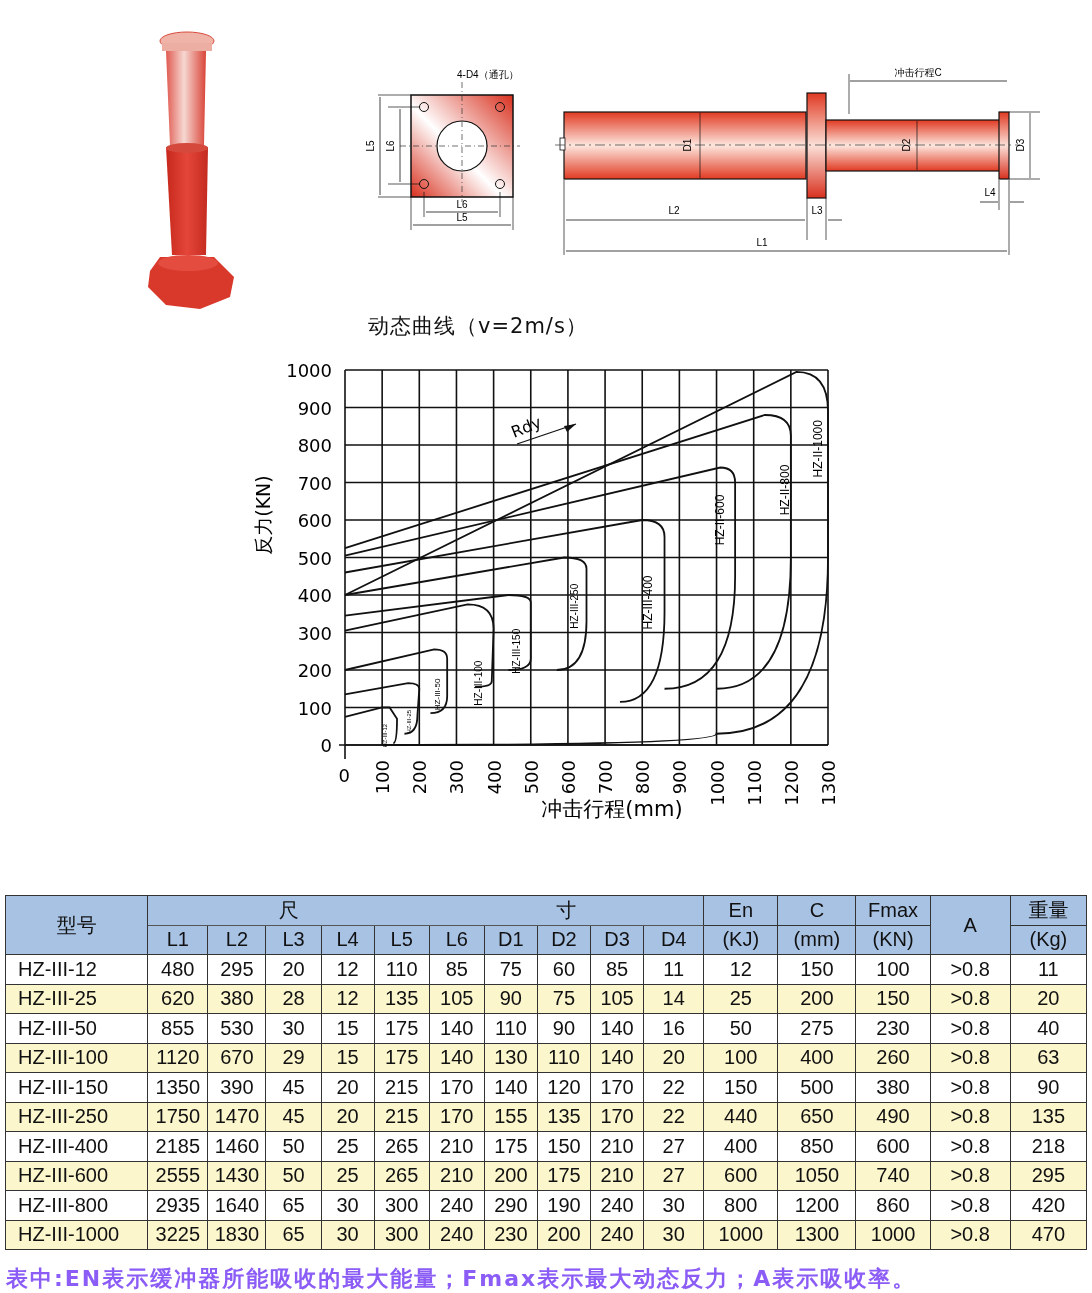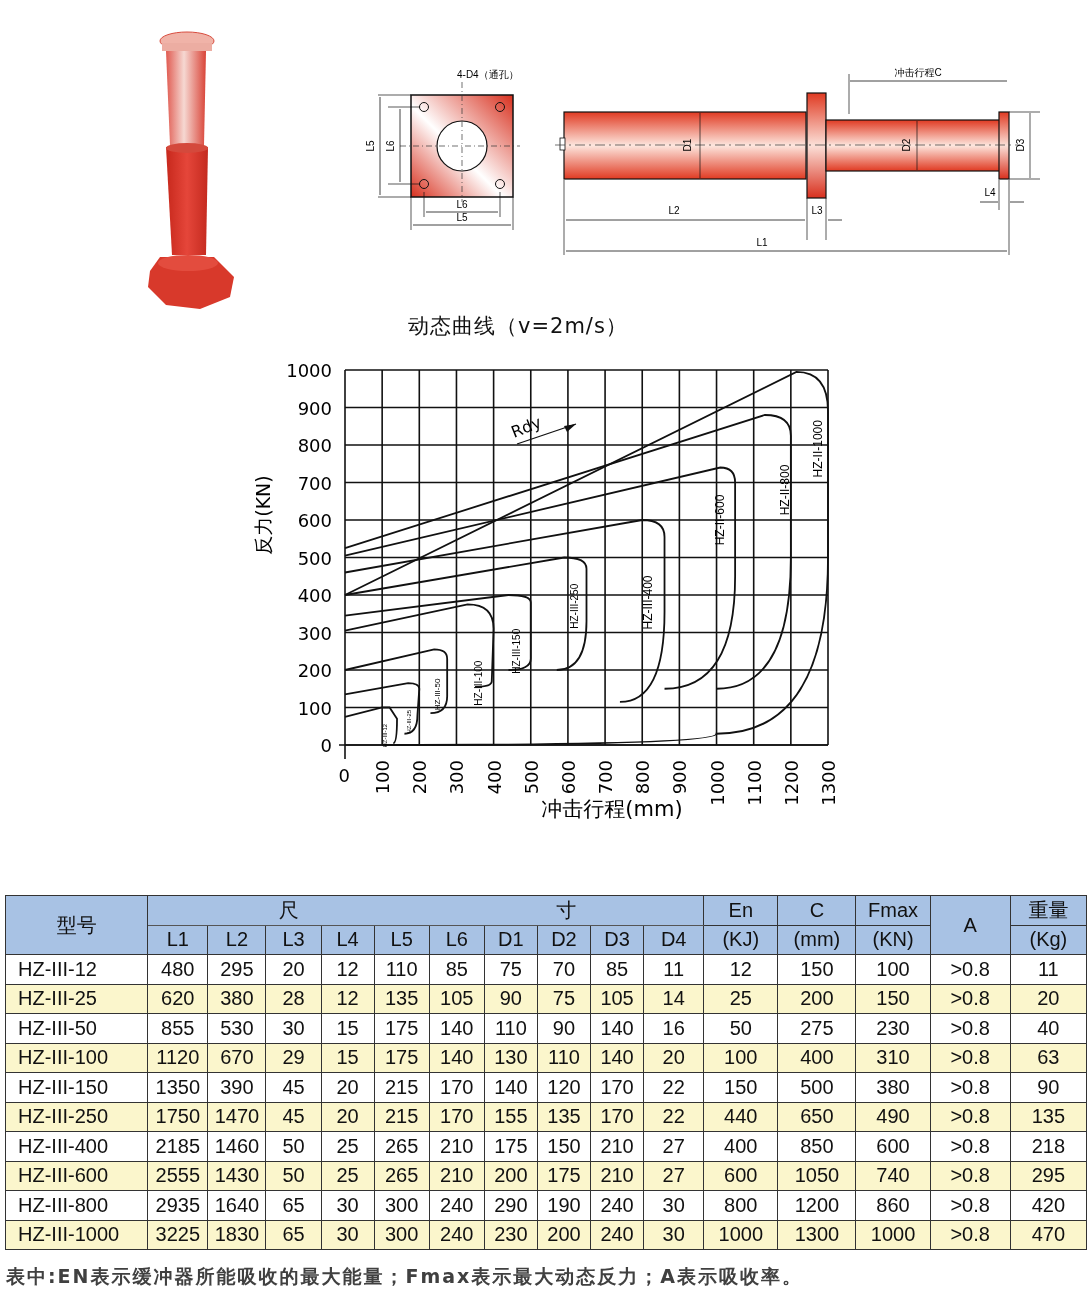--- a/index.html
+++ b/index.html
@@ -6,34 +6,34 @@
   html, body { width: 1092px; height: 1293px; background: #ffffff; overflow: hidden; }
   body { position: relative; font-family: "Liberation Sans", "DejaVu Sans", sans-serif; color: #111; }
   .abs { position: absolute; }
   svg text { font-family: "Liberation Sans", "DejaVu Sans", sans-serif; }
   .serif-text { font-family: "DejaVu Sans", sans-serif; }
 
   #product-photo { left: 140px; top: 25px; width: 110px; height: 290px; }
   #flange-drawing { left: 360px; top: 62px; width: 180px; height: 168px; }
   #side-drawing { left: 550px; top: 60px; width: 500px; height: 200px; }
 
-  #chart-title { left: 368px; top: 312px; font-size: 21px; letter-spacing: 1px; font-family: "DejaVu Sans", sans-serif; margin-left: 40px; }
+  #chart-title { left: 368px; top: 312px; font-size: 21px; letter-spacing: 1px; font-family: "DejaVu Sans", sans-serif; }
   #chart-svg { left: 240px; top: 340px; width: 620px; height: 500px; }
 
   #spec-table { left: 5px; top: 895px; width: 1082px; border-collapse: collapse; font-size: 20px; padding-left: 12px; }
   #spec-table th, #spec-table td { border: 1px solid #333; text-align: center; font-weight: normal; height: 29.5px; padding: 0; }
   #spec-table thead th { background: #a8c2e4; }
   #spec-table thead tr.hdr-top th.merged-top { border-bottom: 1px solid #555; }
   #spec-table td.model { text-align: left; padding-left: 12px; }
   #spec-table tbody tr:nth-child(even) td { background: #fbf6cc; }
   #spec-table tbody tr:nth-child(odd) td { background: #ffffff; }
   #spec-table .hdr-span-left { text-align: center; border-right: none; }
   #spec-table .hdr-span-right { border-left: none; }
 
-  #footnote { left: 6px; top: 1264px; font-size: 19px; letter-spacing: 2px; font-family: "DejaVu Sans", sans-serif; font-weight: bold; color: #404040; }
+  #footnote { left: 6px; top: 1264px; font-size: 22px; letter-spacing: 2px; font-family: "DejaVu Sans", sans-serif; font-weight: bold; color: #8b5cf6; }
 </style>
 </head>
 <body>
 
 <svg id="product-photo" class="abs" viewBox="0 0 110 290">
   <defs>
     <linearGradient id="rodGrad" x1="0" x2="1">
       <stop offset="0" stop-color="#e05a50"></stop>
         <stop offset="0.45" stop-color="#f6d8d2"></stop>
         <stop offset="1" stop-color="#d94438"></stop>
@@ -259,21 +259,21 @@
   <tbody id="table-body">
       <tr>
         <td class="model">HZ-III-12</td>
         <td>480</td>
         <td>295</td>
         <td>20</td>
         <td>12</td>
         <td>110</td>
         <td>85</td>
         <td>75</td>
-        <td>70</td>
+        <td>60</td>
         <td>85</td>
         <td>11</td>
         <td>12</td>
         <td>150</td>
         <td>100</td>
         <td>&gt;0.8</td>
         <td>11</td>
       </tr>
       <tr>
         <td class="model">HZ-III-25</td>
@@ -318,21 +318,21 @@
         <td>29</td>
         <td>15</td>
         <td>175</td>
         <td>140</td>
         <td>130</td>
         <td>110</td>
         <td>140</td>
         <td>20</td>
         <td>100</td>
         <td>400</td>
-        <td>310</td>
+        <td>260</td>
         <td>&gt;0.8</td>
         <td>63</td>
       </tr>
       <tr>
         <td class="model">HZ-III-150</td>
         <td>1350</td>
         <td>390</td>
         <td>45</td>
         <td>20</td>
         <td>215</td>

